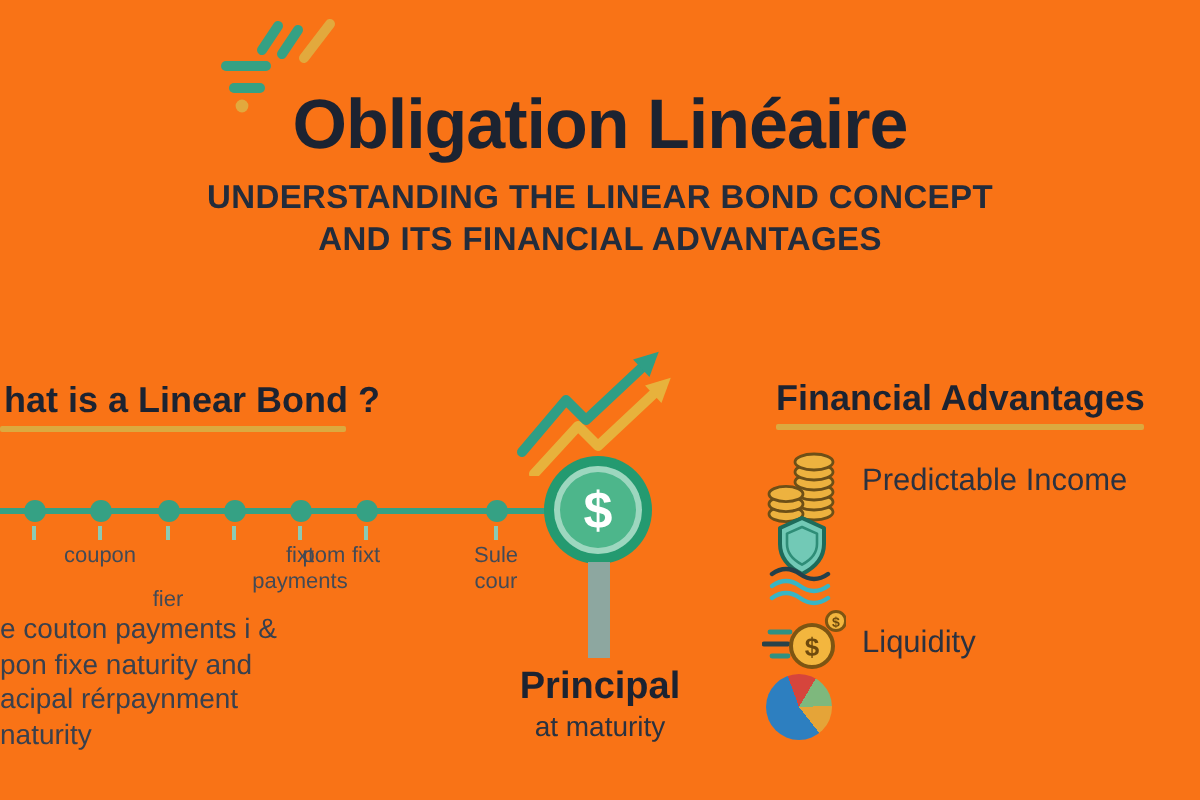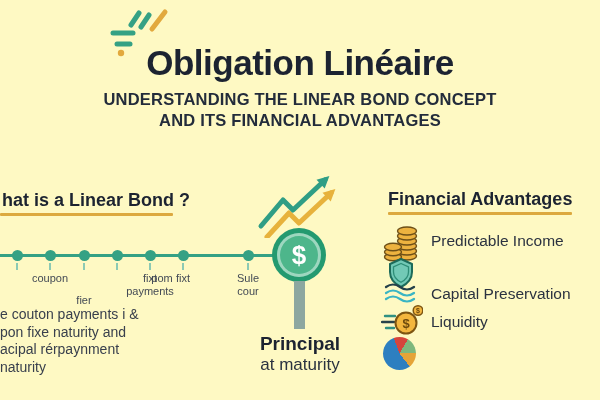--- a/index.html
+++ b/index.html
@@ -1,17 +1,17 @@
 <!DOCTYPE html>
 <html><head>
 <meta charset="utf-8">
 <style>
   html,body{margin:0;padding:0;background:#ffffff;}
   .canvas{
-    position:relative;width:600px;height:400px;background:#fef9c3;overflow:hidden;
+    position:relative;width:600px;height:400px;background:#f97316;overflow:hidden;
     font-family:"Liberation Sans", sans-serif;color:#1d2433;
   }
   .abs{position:absolute;}
 
   
   .title{left:0;right:0;top:20px;text-align:center;font-size:35px;font-weight:bold;
          letter-spacing:-0.5px;color:#1c2331;}
   .subtitle{left:0;right:0;text-align:center;font-size:16.5px;font-weight:bold;
             color:#232c3b;letter-spacing:0.2px;}
   .sub1{top:90px;} .sub2{top:111px;}
@@ -33,21 +33,21 @@
   .coin-outer{left:272px;top:228px;width:54px;height:54px;border-radius:50%;
               background:#249a70;display:flex;align-items:center;justify-content:center;}
   .coin-inner{width:44px;height:44px;border-radius:50%;background:#4db68b;
               box-shadow:inset 0 0 0 3px rgba(255,255,255,0.45);
               display:flex;align-items:center;justify-content:center;}
   .coin-inner span{color:#ffffff;font-size:26px;font-weight:bold;line-height:1;}
   .principal-bar{left:294px;top:281px;width:11px;height:48px;background:#8da7a0;}
   .principal-title{left:230px;width:140px;top:333px;text-align:center;
                    font-size:19px;font-weight:bold;color:#1c2331;}
   .principal-sub{left:230px;width:140px;top:355px;text-align:center;
-                 font-size:17px;color:#2a3240;}
+                 font-size:14px;color:#2a3240;}
 
   
   .adv-label{font-size:15.5px;color:#2b3240;white-space:nowrap;}
   .pie{left:383px;top:337px;width:33px;height:33px;border-radius:50%;
        background:conic-gradient(from -20deg,#d6453c 0 14%,#7eb87d 14% 30%,#e5a438 30% 45%,#2d7fc0 45% 100%);}
 </style>
 </head>
 <body>
 
 <div class="canvas">
@@ -161,21 +161,20 @@
   <svg class="abs" style="left:387px;top:257px;width:28px;height:33px;" viewBox="0 0 28 33">
     <path d="M14 2 L25 7 V15 Q25 24.5 14 30 Q3 24.5 3 15 V7 Z" fill="#72c9b6" stroke="#1d6b5a" stroke-width="2" stroke-linejoin="round"></path>
     <path d="M14 6.5 L21.5 9.8 V15 Q21.5 21.3 14 25.3 Q6.5 21.3 6.5 15 V9.8 Z" fill="none" stroke="#2e8d77" stroke-width="1.3" stroke-linejoin="round"></path>
   </svg>
 
   <svg class="abs" style="left:384px;top:282px;width:32px;height:21px;" viewBox="0 0 32 21">
     <path d="M2 5 Q9 0 16 5 T30 5" fill="none" stroke="#24404a" stroke-width="2.2" stroke-linecap="round"></path>
     <path d="M2 11 Q9 6 16 11 T30 11" fill="none" stroke="#39b5c4" stroke-width="2.2" stroke-linecap="round"></path>
     <path d="M2 17 Q9 12 16 17 T30 17" fill="none" stroke="#39b5c4" stroke-width="2.2" stroke-linecap="round"></path>
   </svg>
-  <div class="abs adv-label" style="left:431px;top:285px;">Capital Preservation</div>
 
   <svg class="abs" style="left:381px;top:304px;width:42px;height:36px;" viewBox="0 0 42 36">
     <line x1="4" y1="12" x2="14" y2="12" stroke="#2f9182" stroke-width="2.4" stroke-linecap="round"></line>
     <line x1="1" y1="18" x2="13" y2="18" stroke="#28424a" stroke-width="2.4" stroke-linecap="round"></line>
     <line x1="5" y1="24" x2="13" y2="24" stroke="#2f9182" stroke-width="2.4" stroke-linecap="round"></line>
     <circle cx="25" cy="19" r="10.5" fill="#f3b63e" stroke="#7d5512" stroke-width="2"></circle>
     <text x="25" y="24" text-anchor="middle" font-size="13" font-weight="bold" fill="#6e4a0d" font-family="Liberation Sans, sans-serif">$</text>
     <circle cx="37" cy="6.5" r="4.8" fill="#f3b63e" stroke="#7d5512" stroke-width="1.5"></circle>
     <text x="37" y="9.3" text-anchor="middle" font-size="7" font-weight="bold" fill="#6e4a0d" font-family="Liberation Sans, sans-serif">$</text>
   </svg>

